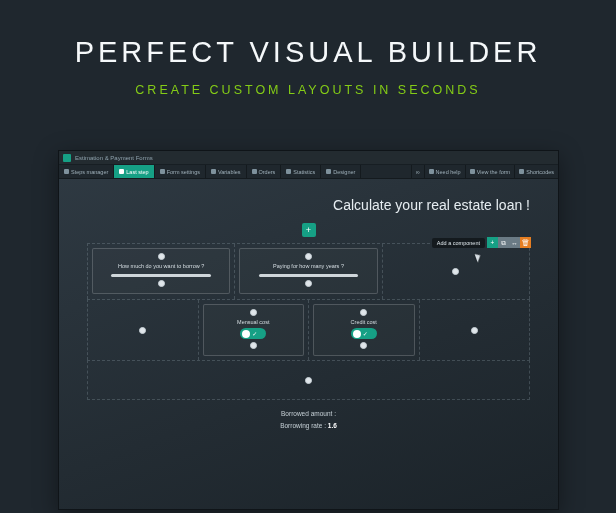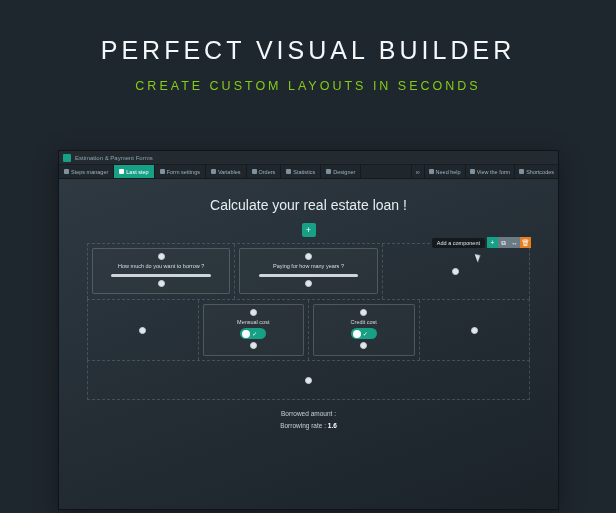--- a/index.html
+++ b/index.html
@@ -10,21 +10,21 @@
     height: 513px;
     overflow: hidden;
     position: relative;
     color: #e9eef2;
   }
   .hero {
     text-align: center;
     padding-top: 36px;
   }
   .hero h1 {
-    font-size: 25px;
+    font-size: 29px;
     font-weight: 300;
     letter-spacing: 4px;
     color: #f5f8fa;
   }
   .hero h2 {
     margin-top: 14px;
     font-size: 12.5px;
     font-weight: 400;
     letter-spacing: 3px;
     color: #84cc16;
@@ -99,21 +99,21 @@
     width: 5px; height: 5px;
     background: #7e919c;
     border-radius: 1px;
   }
   .tab.active .tbicon { background: #fff; }
 
   .canvas {
     padding: 18px 28px 0;
   }
   .ctitle {
-    text-align: center;
+    text-align: right;
     font-size: 14px;
     font-weight: 400;
     color: #e6edf1;
     margin-bottom: 10px;
   }
 
   .addrow {
     display: flex;
     justify-content: center;
     margin-bottom: 6px;

